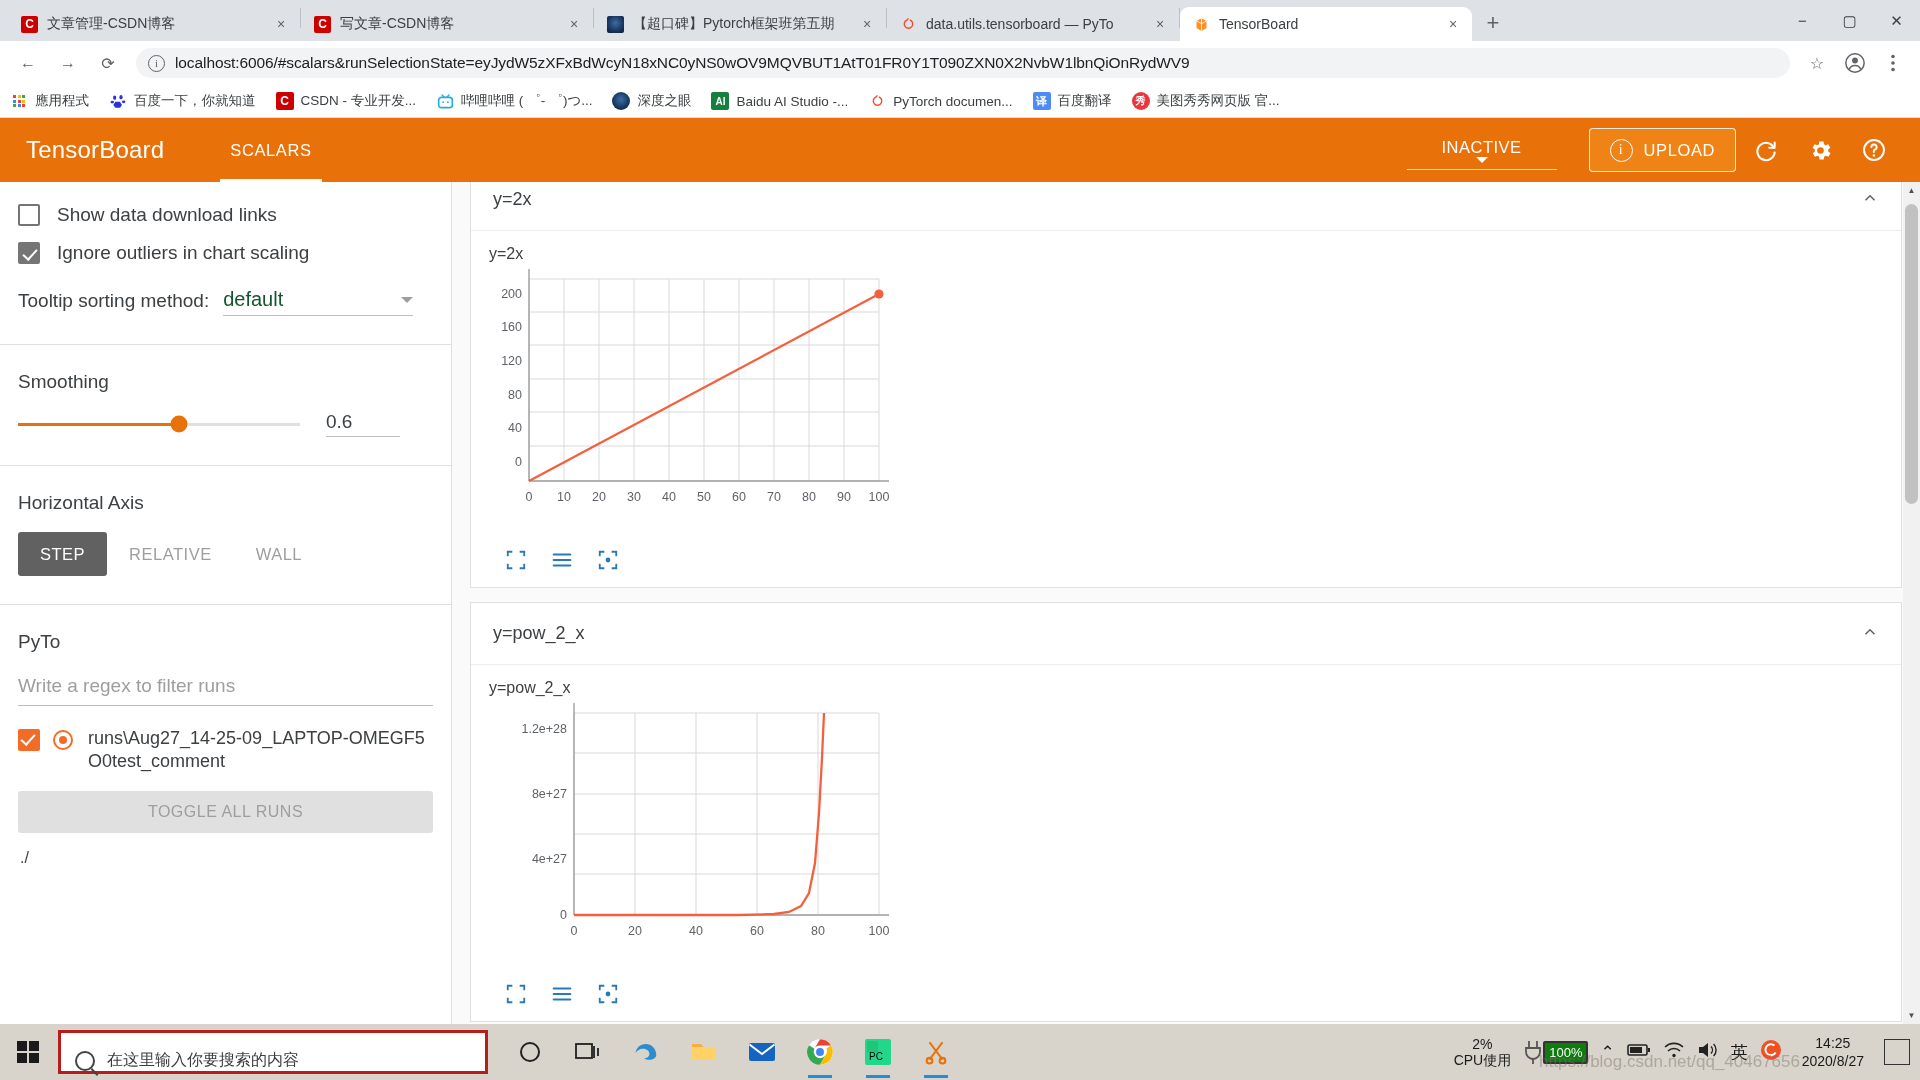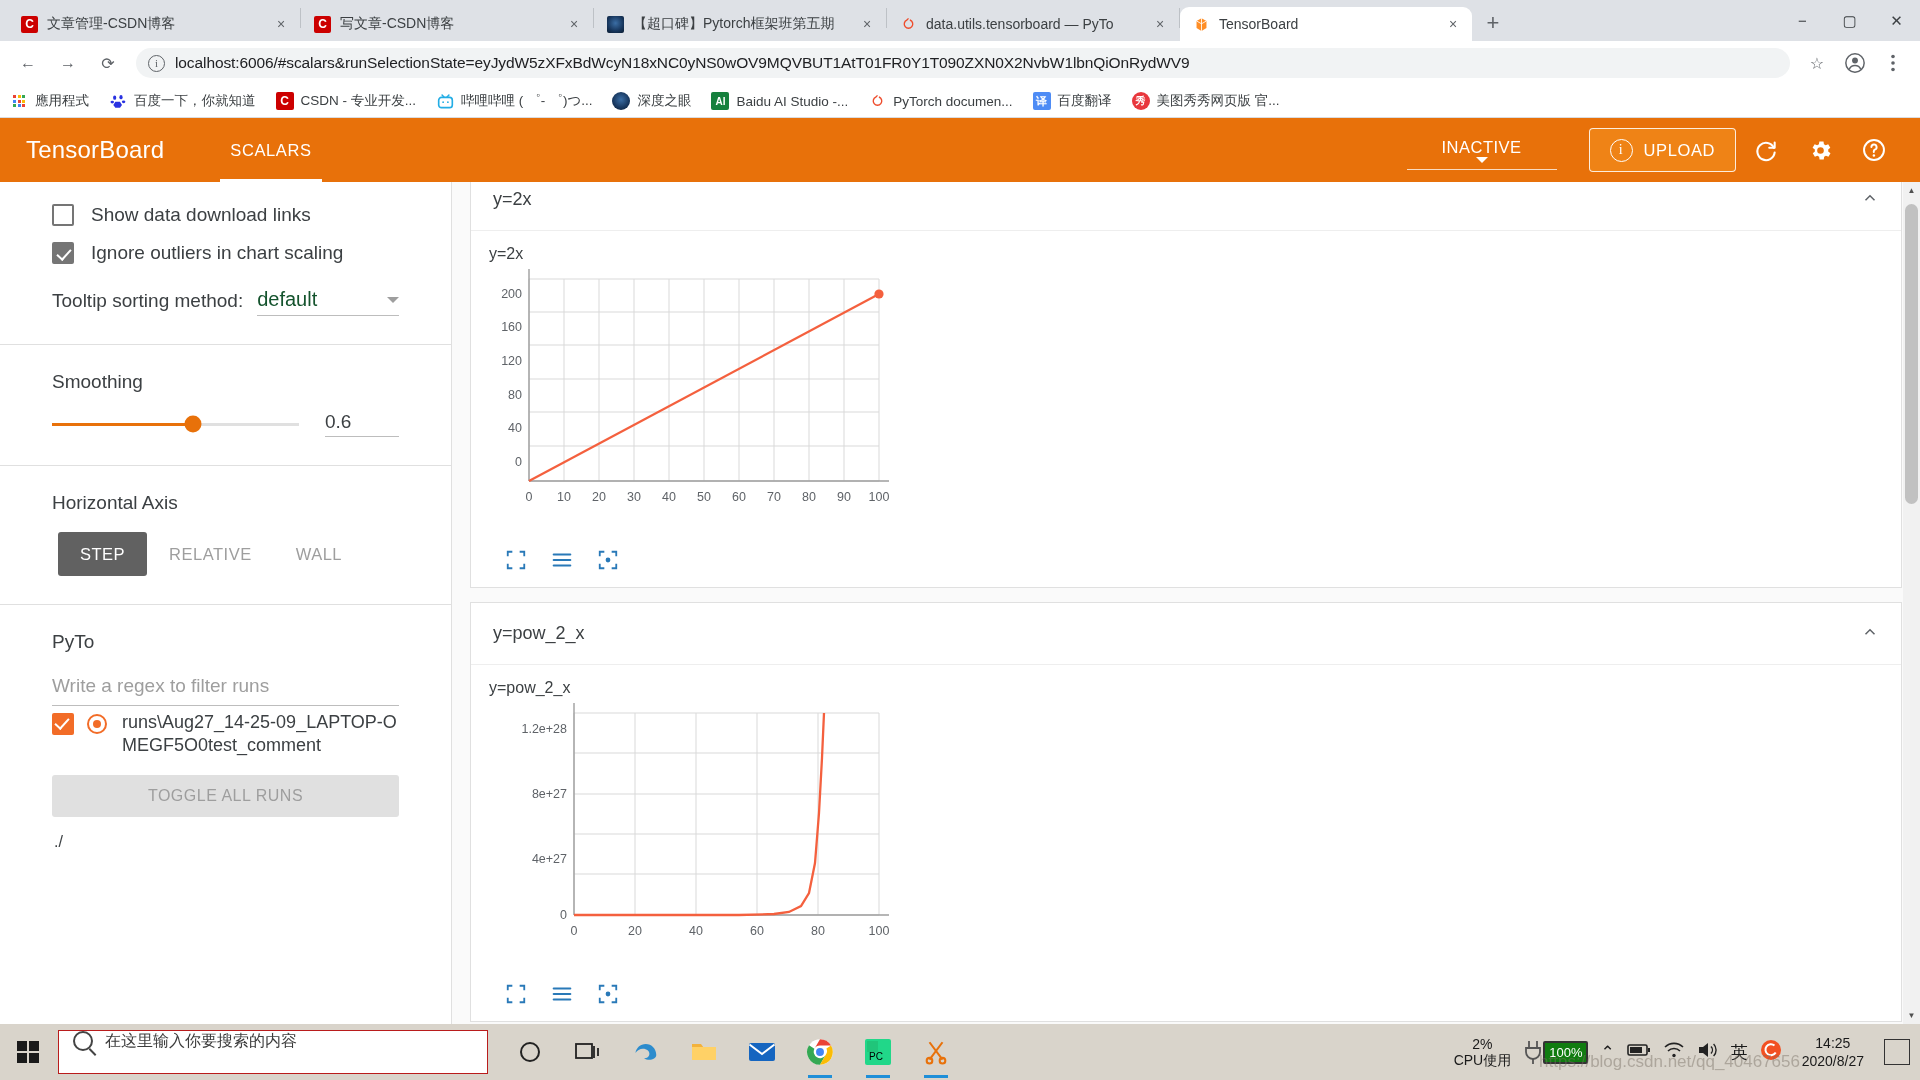--- a/index.html
+++ b/index.html
@@ -139,21 +139,21 @@
   }
   .hicon { width:48px;height:48px;display:flex;align-items:center;justify-content:center;
            color:#fff; font-size:25px; margin-left: 6px; }
 
   
   .tbbody { flex:1 1 auto; display:flex; min-height:0; }
   .sidebar {
     width: 452px; flex:0 0 452px; background:#fff; border-right:1px solid #e0e0e0;
     padding: 22px 0 0 0; overflow:hidden;
   }
-  .sb-pad { padding: 0 52px; }
+  .sb-pad { padding: 0 18px; }
   .chkrow { display:flex; align-items:center; margin-bottom: 16px; }
   .chkbox {
     width:22px;height:22px;border:2px solid #757575;border-radius:2px;flex:0 0 22px;
     margin-right:17px; background:#fff;
   }
   .chkbox.on {
     background:#757575;border-color:#757575; position:relative;
   }
   .chkbox.on::after {
     content:""; position:absolute; left:6px; top:2px; width:6px; height:12px;
@@ -177,33 +177,33 @@
   }
   .slidefill { position:absolute; left:0; top:0; bottom:0; width: 57%; background:#e8710a; }
   .slideknob {
     position:absolute; left:57%; top:50%; width:17px;height:17px;border-radius:50%;
     background:#e8710a; transform: translate(-50%,-50%);
   }
   .slideval {
     font-size:19px;color:#3c4043; border-bottom:1px solid #bdbdbd; width: 74px;
     padding-bottom: 3px;
   }
-  .segbar { display:flex; margin-top: 6px; margin-left: 6px; }
+  .segbar { display:flex; margin-top: 6px; }
   .seg {
     height:44px; padding: 0 22px; display:flex; align-items:center; justify-content:center;
     font-size:16.5px; letter-spacing:.5px; color:#9e9e9e; border-radius:3px;
   }
   .seg.active { background:#616161; color:#fff; }
   .runfilter {
     width:100%; border:none; border-bottom:1px solid #bdbdbd; outline:none;
     font-size:19px; color:#3c4043; padding: 4px 0 8px 0; background:transparent;
     font-family:"Liberation Sans",sans-serif;
   }
   .runfilter::placeholder { color:#9e9e9e; }
-  .runrow { display:flex; align-items:flex-start; margin-top: 5px; }
+  .runrow { display:flex; align-items:flex-start; margin-top: 21px; }
   .runchk {
     width:22px;height:22px;border-radius:2px;background:#f26c27;flex:0 0 22px;
     margin-right: 13px; position:relative; margin-top:2px;
   }
   .runchk::after {
     content:""; position:absolute; left:6px; top:2px; width:6px; height:12px;
     border:solid #fff; border-width: 0 2.6px 2.6px 0; transform: rotate(42deg);
   }
   .runradio {
     width:20px;height:20px;border-radius:50%;border:2px solid #f26c27;flex:0 0 20px;
@@ -247,22 +247,22 @@
 
   
   .taskbar {
     height: 56px; flex:0 0 56px; background:#d9d4cb; display:flex; align-items:center;
     position: relative;
   }
   .startbtn { width:56px;height:56px;display:flex;align-items:center;justify-content:center; }
   .winlogo { display:grid;grid-template-columns:repeat(2,10px);grid-template-rows:repeat(2,10px);gap:2.5px; }
   .winlogo i { background:#1a1a1a; display:block; }
   .searchbox {
-    width: 430px; height:44px; background:#fff; display:flex; align-items:flex-start;
-    padding: 0 14px; margin-left: 2px; border: 1px solid #b91c1c;
+    width: 430px; height:44px; background:#fff; display:flex; align-items:flex-end;
+    padding: 0 14px; margin-left: 2px; border: 3px solid #b91c1c;
   }
   .searchbox .mag {
     width:20px;height:20px;border:2px solid #444;border-radius:50%;margin-right:12px;
     position:relative; flex:0 0 20px;
   }
   .searchbox .mag::after {
     content:"";position:absolute;right:-6px;bottom:-4px;width:9px;height:2px;background:#444;
     transform:rotate(45deg);
   }
   .searchbox .sbtxt { font-size:16px; color:#3c3c3c; }

